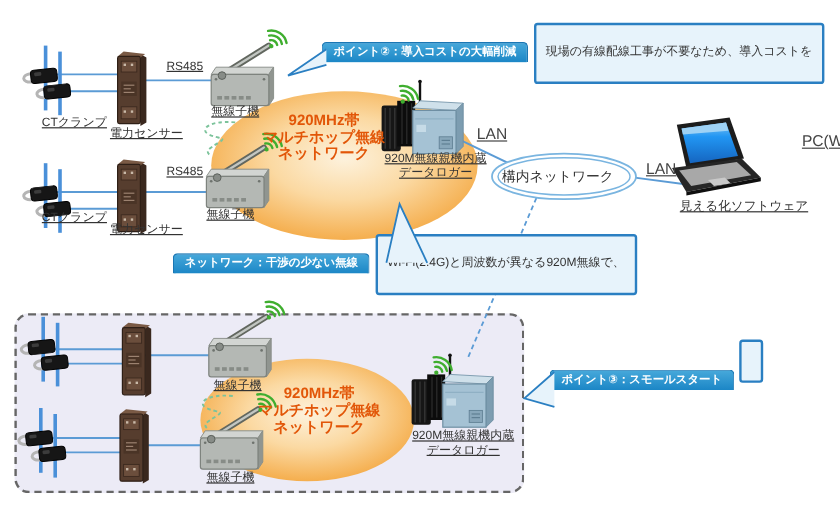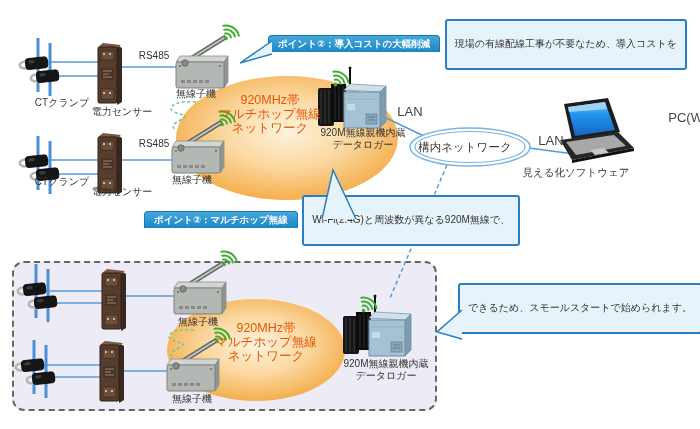--- a/index.html
+++ b/index.html
@@ -2,23 +2,23 @@
 <html><head>
 <meta charset="utf-8">
 <style>
   html,body{margin:0;padding:0;background:#fff;}
   .stage{position:relative;width:700px;height:429px;background:#fff;overflow:hidden;
          font-family:"Liberation Sans","DejaVu Sans",sans-serif;color:#333;}
   .zone{position:absolute;left:12px;top:261px;width:421px;height:146px;
         background:#ecebf6;border:2px dashed #666;border-radius:12px;z-index:1;}
   .art{position:absolute;left:0;top:0;z-index:2;pointer-events:none;}
   .overlay{position:absolute;left:0;top:0;z-index:30;pointer-events:none;}
-  .lbl{position:absolute;z-index:10;font-size:10px;line-height:1.15;text-align:center;white-space:nowrap;color:#333;}
+  .lbl{position:absolute;z-index:10;font-size:10px;line-height:1.15;text-align:center;white-space:nowrap;color:#333;text-decoration:underline;}
   .lbl.lan{font-size:13px;color:#444;}
-  .cloud-text{position:absolute;z-index:10;text-align:center;font-weight:normal;
+  .cloud-text{position:absolute;z-index:10;text-align:center;font-weight:bold;
               font-size:12.5px;line-height:14px;color:#e25608;white-space:nowrap;}
   .kounai{position:absolute;z-index:10;text-align:center;font-size:11.5px;color:#333;white-space:nowrap;}
   .callout{position:absolute;z-index:20;}
   .callout-title{display:inline-block;background:linear-gradient(#46a8da,#1b86c6);color:#fff;
                  font-weight:bold;font-size:9.5px;height:13px;line-height:13px;padding:1px 9px 2px;
                  border:1px solid #1a77b4;border-bottom:none;border-radius:4px 4px 0 0;white-space:nowrap;}
   .callout-body{background:#e7f3fb;border:2px solid #2a7fc2;border-radius:3px;
                 padding:16px 8px;font-size:10px;line-height:1.45;color:#333;white-space:nowrap;
                 margin-top:-1px;display:inline-block;}
   .callout-body div{white-space:nowrap;}
@@ -205,21 +205,21 @@
 
   <div class="lbl" style="left:315px;top:127px;width:96px;">
     <div>920M無線親機内蔵</div>
     <div>データロガー</div>
   </div>
 
   <div class="lbl lan" style="left:392px;top:105px;width:36px;">LAN</div>
   <div class="kounai" style="left:415px;top:140px;width:100px;">構内ネットワーク</div>
   <div class="lbl lan" style="left:533px;top:134px;width:36px;">LAN</div>
   <div class="lbl lan" style="left:632px;top:111px;width:90px;text-align:center;margin-left:31px;">PC(Windows)</div>
-  <div class="lbl" style="left:516px;top:166px;width:120px;font-size:10.5px;">見える化ソフトウェア</div>
+  <div class="lbl" style="left:560px;top:166px;width:120px;font-size:10.5px;">見える化ソフトウェア</div>
 
   <div class="lbl" style="left:176px;top:316px;width:44px;">無線子機</div>
   <div class="lbl" style="left:170px;top:393px;width:44px;">無線子機</div>
 
   <div class="cloud-text" style="left:191px;top:321px;width:150px;">
     <div>920MHz帯</div>
     <div>マルチホップ無線</div>
     <div>ネットワーク</div>
   </div>
 
@@ -229,29 +229,29 @@
   </div>
 
   <div class="callout" style="left:268px;top:20px;">
     <div class="callout-title">ポイント②：導入コストの大幅削減</div>
     <div class="callout-body">
       <div>現場の有線配線工事が不要なため、導入コストを</div>
     </div>
   </div>
 
   <div class="callout" style="left:144px;top:196px;">
-    <div class="callout-title">ポイント②：マルチホップ無線</div>
+    <div class="callout-title">ネットワーク：干渉の少ない無線</div>
     <div class="callout-body">
       <div>Wi-Fi(2.4G)と周波数が異なる920M無線で、</div>
     </div>
   </div>
 
   <div class="callout" style="left:458px;top:284px;">
+    <div class="callout-title">ポイント③：スモールスタート</div>
     <div class="callout-body">
-      <div>できるため、スモールスタートで始められます。</div>
     </div>
   </div>
 
   <svg class="overlay" width="700" height="429" viewBox="0 0 700 429">
     <path d="M272,41 L240,63 L272,54" fill="#e7f3fb" stroke="#2a7fc2" stroke-width="1.5"></path>
     <path d="M322,219 L333,170 L356,219" fill="#e7f3fb" stroke="#2a7fc2" stroke-width="1.5"></path>
     <path d="M462,310 L437,332 L462,339" fill="#e7f3fb" stroke="#2a7fc2" stroke-width="1.5"></path>
   </svg>
 
 </div>

